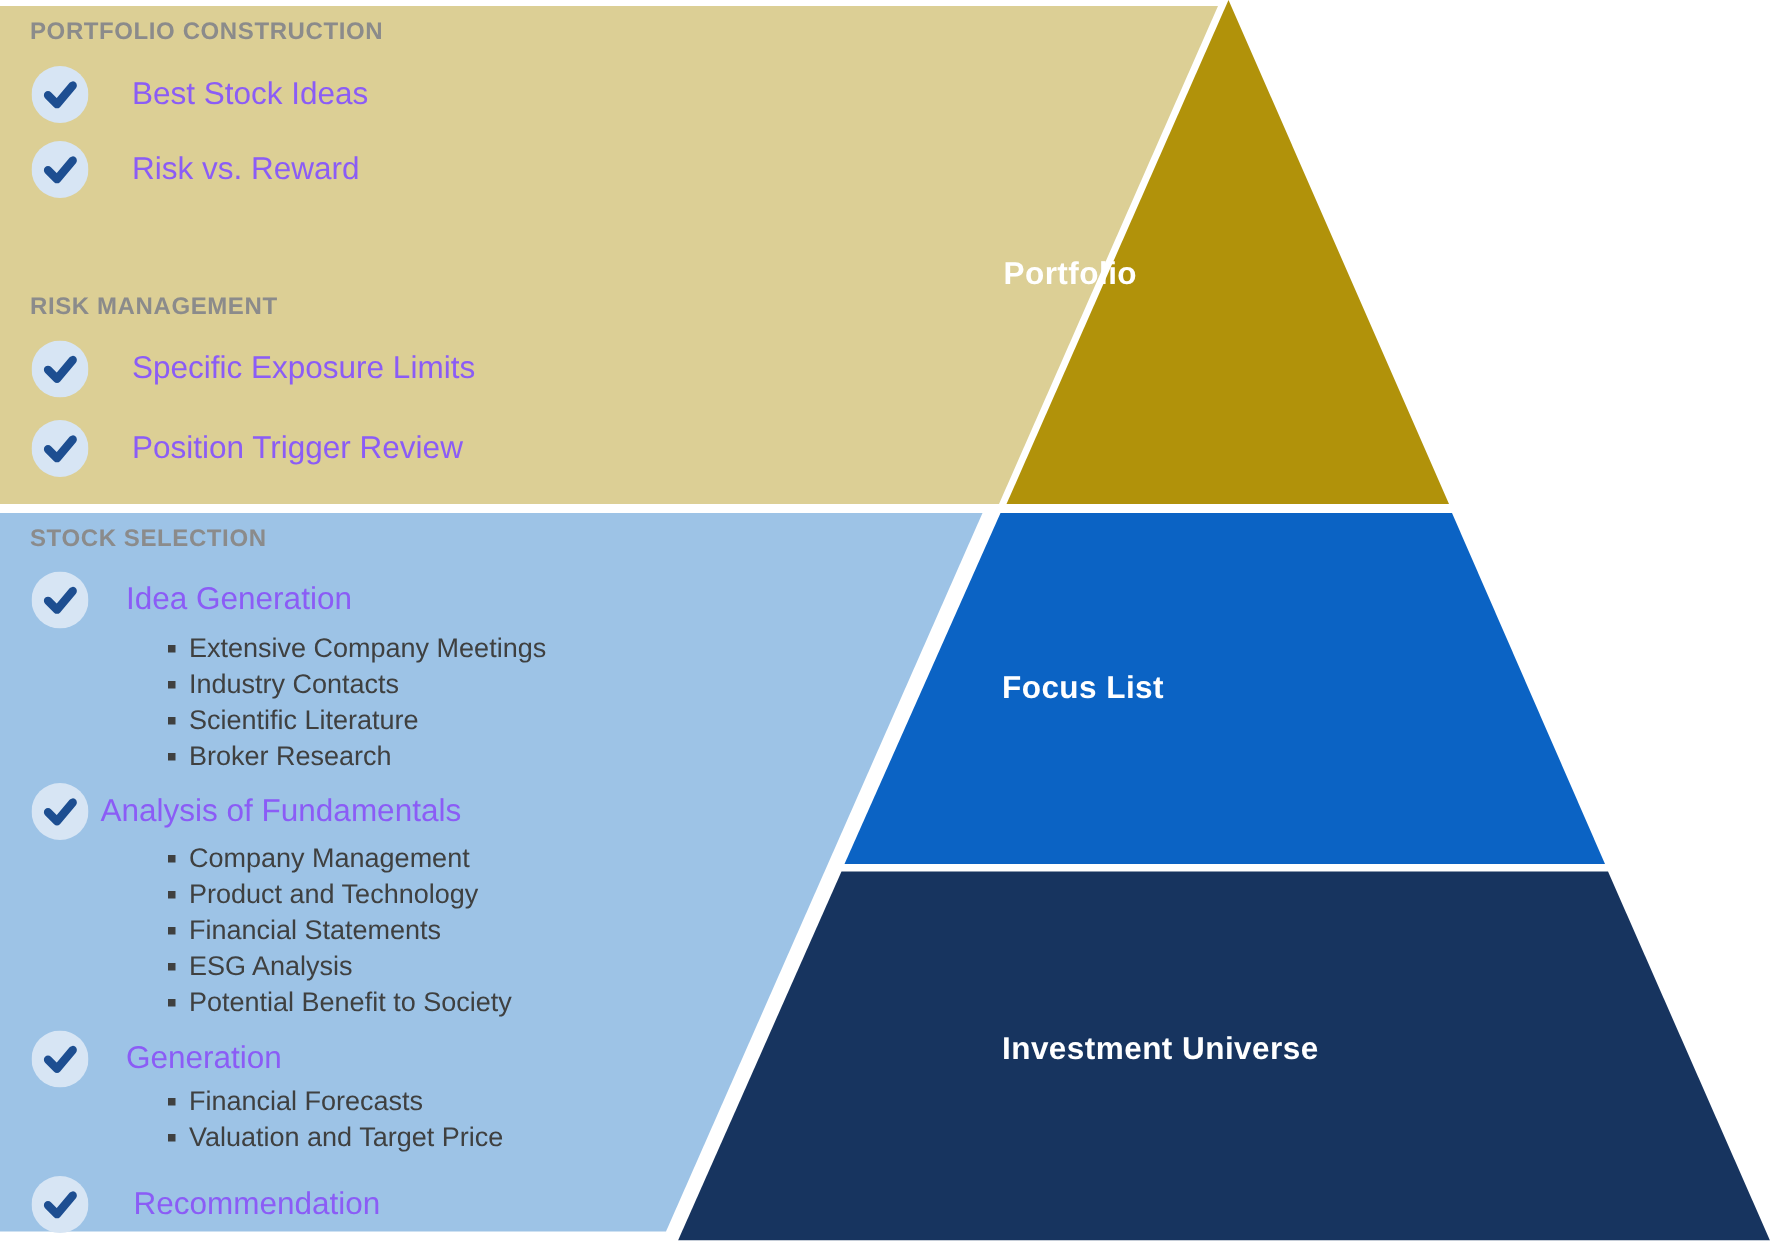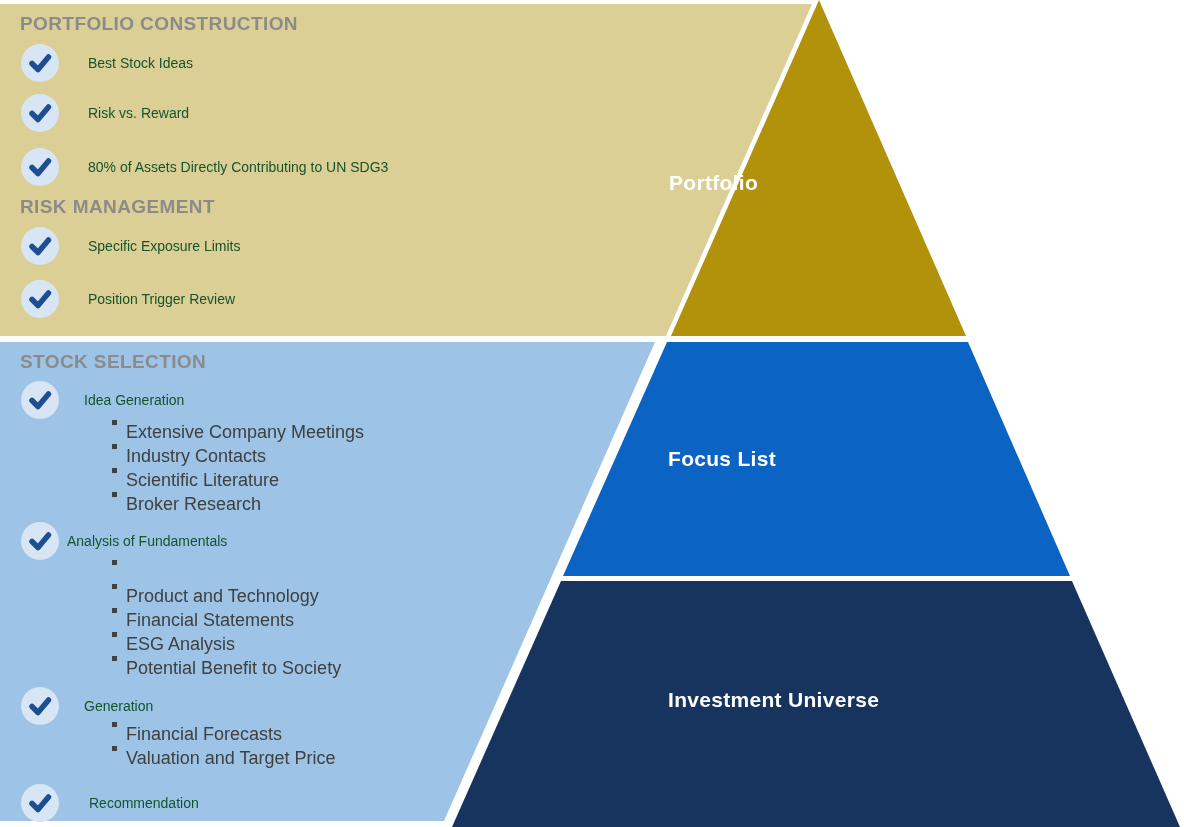--- a/index.html
+++ b/index.html
@@ -5,36 +5,36 @@
   html,body{margin:0;padding:0;}
   body{
     width:1184px;height:827px;position:relative;overflow:hidden;
     background:#ffffff;
     font-family:"Liberation Sans","DejaVu Sans",sans-serif;
   }
   #bg-shapes{position:absolute;left:0;top:0;width:1184px;height:827px;}
   .overlay{position:absolute;left:0;top:0;width:1184px;height:827px;}
   .section-header{
     position:absolute;left:20px;
-    font-size:19px;font-weight:700;color:#8b8b8b;letter-spacing:.4px;
+    font-size:16px;font-weight:700;color:#8b8b8b;letter-spacing:.4px;
     white-space:nowrap;
   }
   .row{
     position:absolute;left:21px;height:38px;
     display:flex;align-items:center;white-space:nowrap;
   }
   .check{width:38px;height:38px;flex:0 0 38px;display:block;}
   .row-label{
-    margin-left:29px;font-size:14px;color:#14532d;
+    margin-left:29px;font-size:21px;color:#8b5cf6;
   }
   .sub-list{
     position:absolute;left:112px;
     font-size:18px;color:#3f4040;line-height:24px;white-space:nowrap;
   }
-  .sub-item{display:flex;height:24px;}
+  .sub-item{display:flex;align-items:center;height:24px;}
   .bullet{
     width:5px;height:5px;background:#3f4040;flex:0 0 5px;
     margin-right:9px;display:inline-block;
   }
   .pyr-label{
     position:absolute;width:300px;text-align:left;
     font-size:21px;font-weight:700;color:#ffffff;letter-spacing:.3px;
     white-space:nowrap;
   }
 </style>
@@ -62,27 +62,20 @@
   </div>
 
   <div class="row" style="top:94px">
     <svg class="check" viewBox="0 0 38 38">
       <circle cx="19" cy="19" r="19" fill="#d7e5f4"></circle>
       <path d="M11 19.5 L17 25.5 L27.5 13" fill="none" stroke-width="5.5" stroke-linecap="round" stroke-linejoin="round" stroke="#1d4e91"></path>
     </svg>
     <span class="row-label">Risk vs. Reward</span>
   </div>
 
-  <div class="row" style="top:148px">
-    <svg class="check" viewBox="0 0 38 38">
-      <circle cx="19" cy="19" r="19" fill="#d7e5f4"></circle>
-      <path d="M11 19.5 L17 25.5 L27.5 13" fill="none" stroke-width="5.5" stroke-linecap="round" stroke-linejoin="round" stroke="#1d4e91"></path>
-    </svg>
-    <span class="row-label">80% of Assets Directly Contributing to UN SDG3</span>
-  </div>
 
   <div class="section-header" style="top:196px">RISK MANAGEMENT</div>
 
   <div class="row" style="top:227px">
     <svg class="check" viewBox="0 0 38 38">
       <circle cx="19" cy="19" r="19" fill="#d7e5f4"></circle>
       <path d="M11 19.5 L17 25.5 L27.5 13" fill="none" stroke-width="5.5" stroke-linecap="round" stroke-linejoin="round" stroke="#1d4e91"></path>
     </svg>
     <span class="row-label">Specific Exposure Limits</span>
   </div>
@@ -128,20 +121,21 @@
     <svg class="check" viewBox="0 0 38 38">
       <circle cx="19" cy="19" r="19" fill="#d7e5f4"></circle>
       <path d="M11 19.5 L17 25.5 L27.5 13" fill="none" stroke-width="5.5" stroke-linecap="round" stroke-linejoin="round" stroke="#1d4e91"></path>
     </svg>
     <span class="row-label" style="margin-left:8px">Analysis of Fundamentals</span>
   </div>
 
   <div class="sub-list" style="top:560px">
     <div class="sub-item">
         <span class="bullet"></span>
+        <span>Company Management</span>
       </div>
     <div class="sub-item">
         <span class="bullet"></span>
         <span>Product and Technology</span>
       </div>
     <div class="sub-item">
         <span class="bullet"></span>
         <span>Financial Statements</span>
       </div>
     <div class="sub-item">

